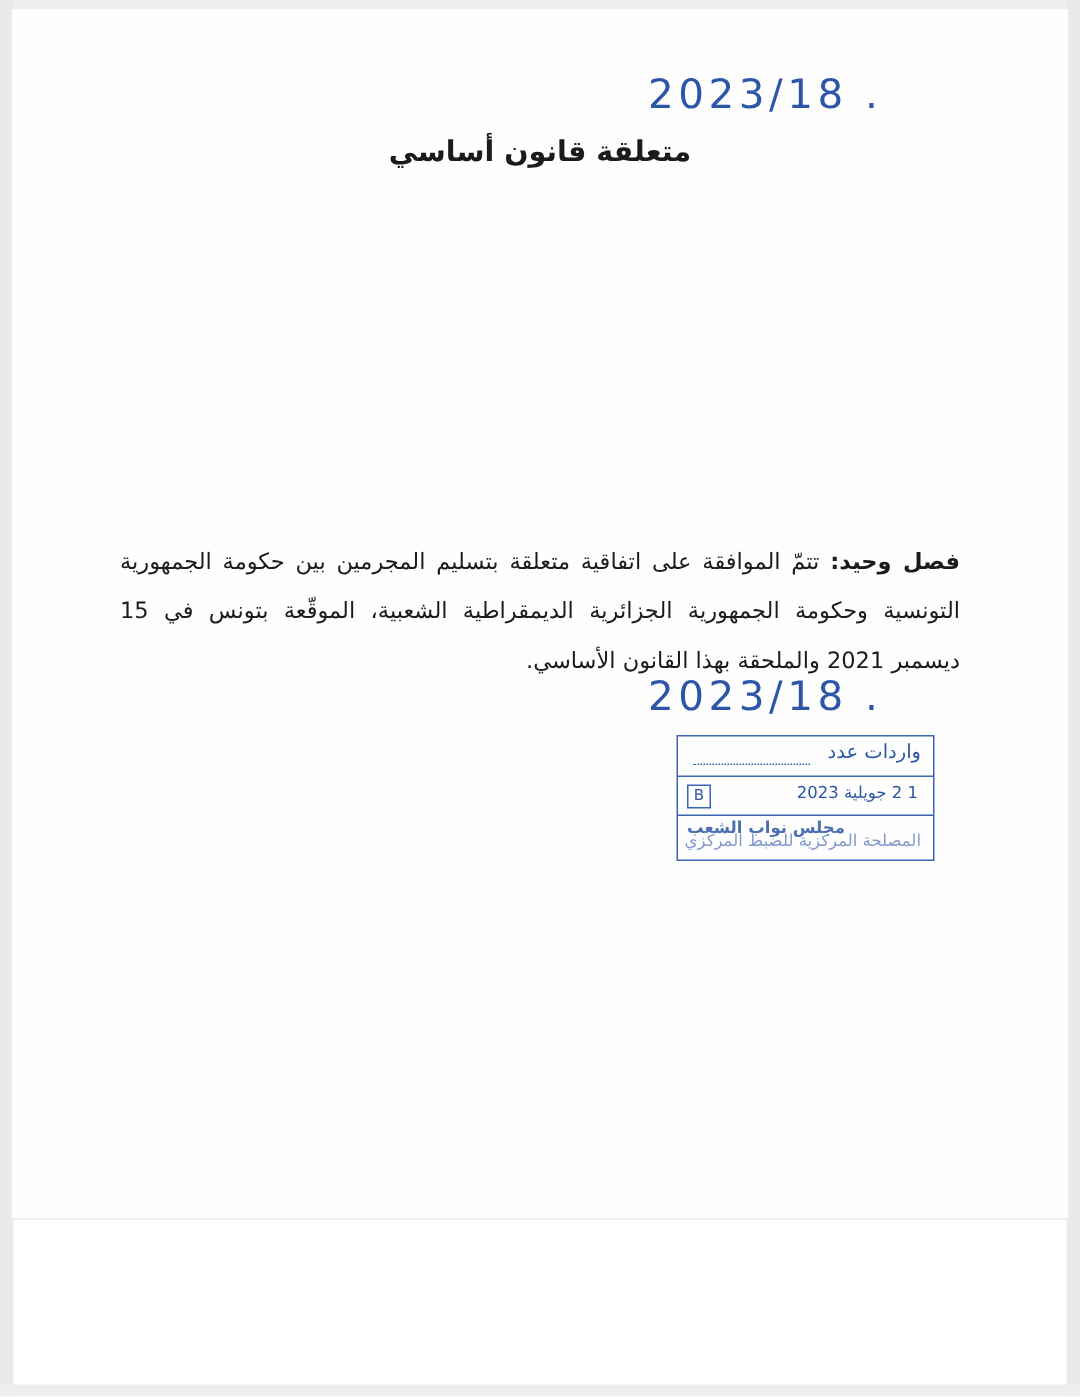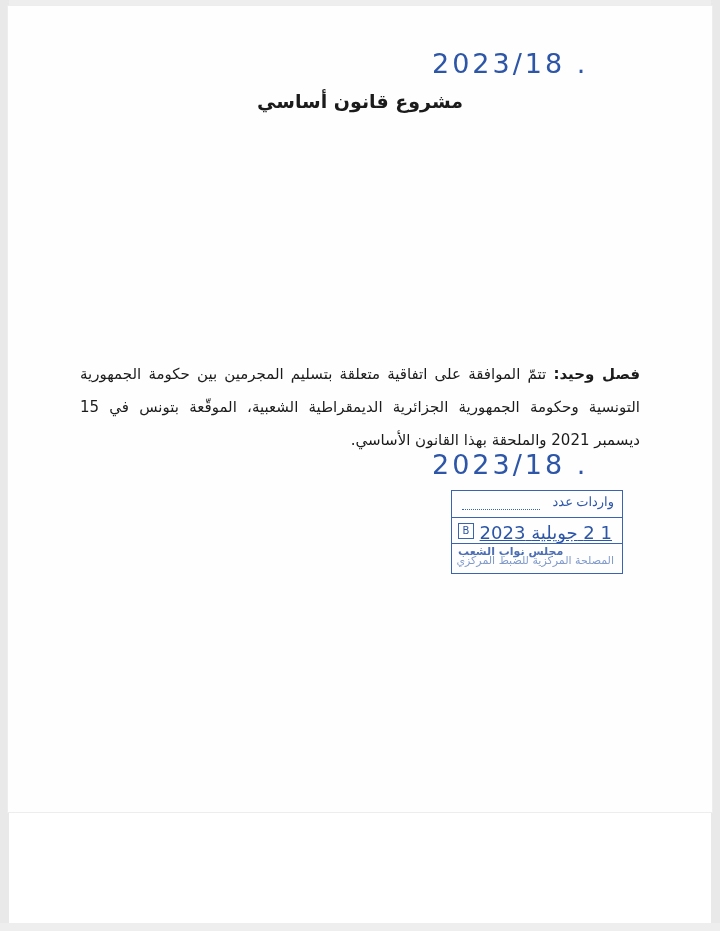--- a/index.html
+++ b/index.html
@@ -139,45 +139,43 @@
   }
   .stamp-line1 {
     position: absolute;
     right: 8px;
     top: 3px;
     width: 156px;
     text-align: right;
     font-size: 13px;
     letter-spacing: 1px;
     white-space: nowrap;
-    font-family: Liberation Serif, serif;
   }
   .stamp-dots {
     position: absolute;
     left: 10px;
     top: 18px;
     width: 78px;
     border-bottom: 1.5px dotted #3a63b0;
   }
   .stamp-divider {
     position: absolute;
     left: 0;
     top: 26px;
     width: 100%;
     border-top: 1.5px solid #3a63b0;
   }
   .stamp-date {
     position: absolute;
     right: 10px;
     top: 31px;
-    font-size: 18px;
+    font-size: 11px;
     letter-spacing: 1px;
     white-space: nowrap;
     direction: rtl;
-    text-decoration: underline;
   }
   .stamp-date .num {
     direction: ltr;
     unicode-bidi: embed;
     letter-spacing: 2px;
   }
   .stamp-box-b {
     position: absolute;
     left: 6px;
     top: 32px;
@@ -225,21 +223,21 @@
 
 <div class="scan-edge-top"></div>
 <div class="scan-edge-left"></div>
 <div class="scan-edge-right"></div>
 <div class="scan-edge-bottom"></div>
 
 <div class="page-sheet">
 
   <div class="ref-number ref-top">2023/18 .</div>
 
-  <div class="doc-title">مشروع قانون أساسي</div>
+  <div class="doc-title">متعلقة قانون أساسي</div>
 
 
   <div class="article-block">
     <span class="article-label">فصل وحيد:</span><span> تتمّ الموافقة على اتفاقية متعلقة بتسليم المجرمين بين حكومة الجمهورية التونسية وحكومة الجمهورية الجزائرية الديمقراطية الشعبية، الموقّعة بتونس في 15 ديسمبر 2021 والملحقة بهذا القانون الأساسي.</span>
   </div>
 
   <div class="ref-number ref-mid">2023/18 .</div>
 
   <div class="stamp">
     <div class="stamp-line1">واردات عدد</div>

